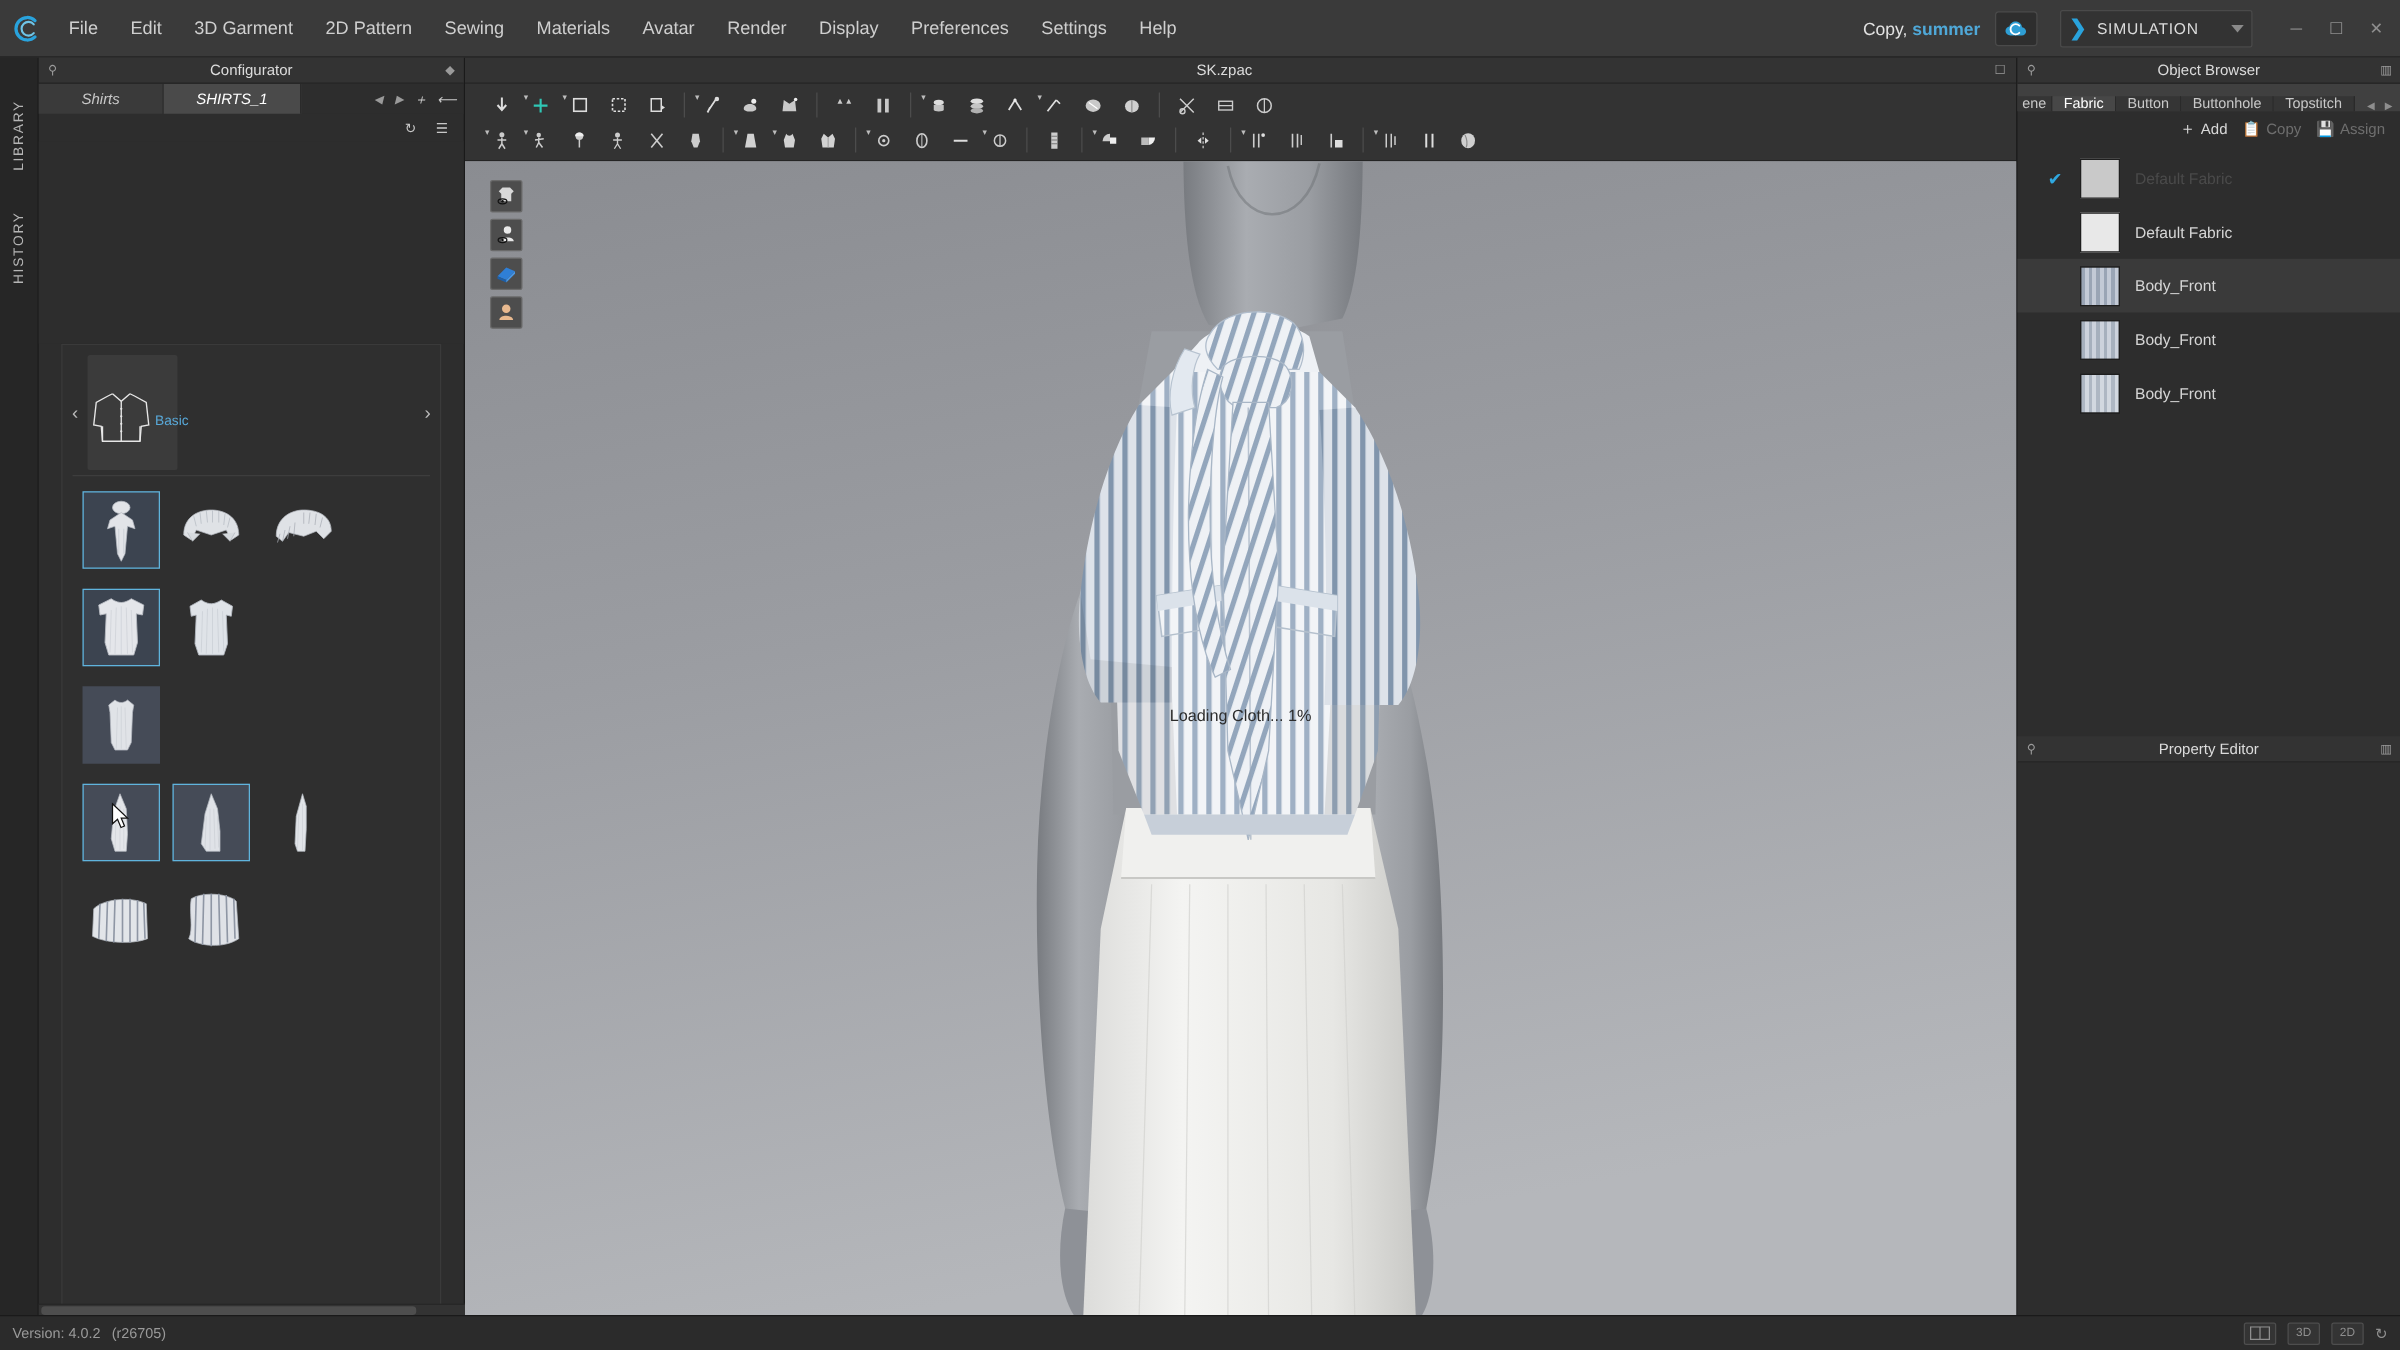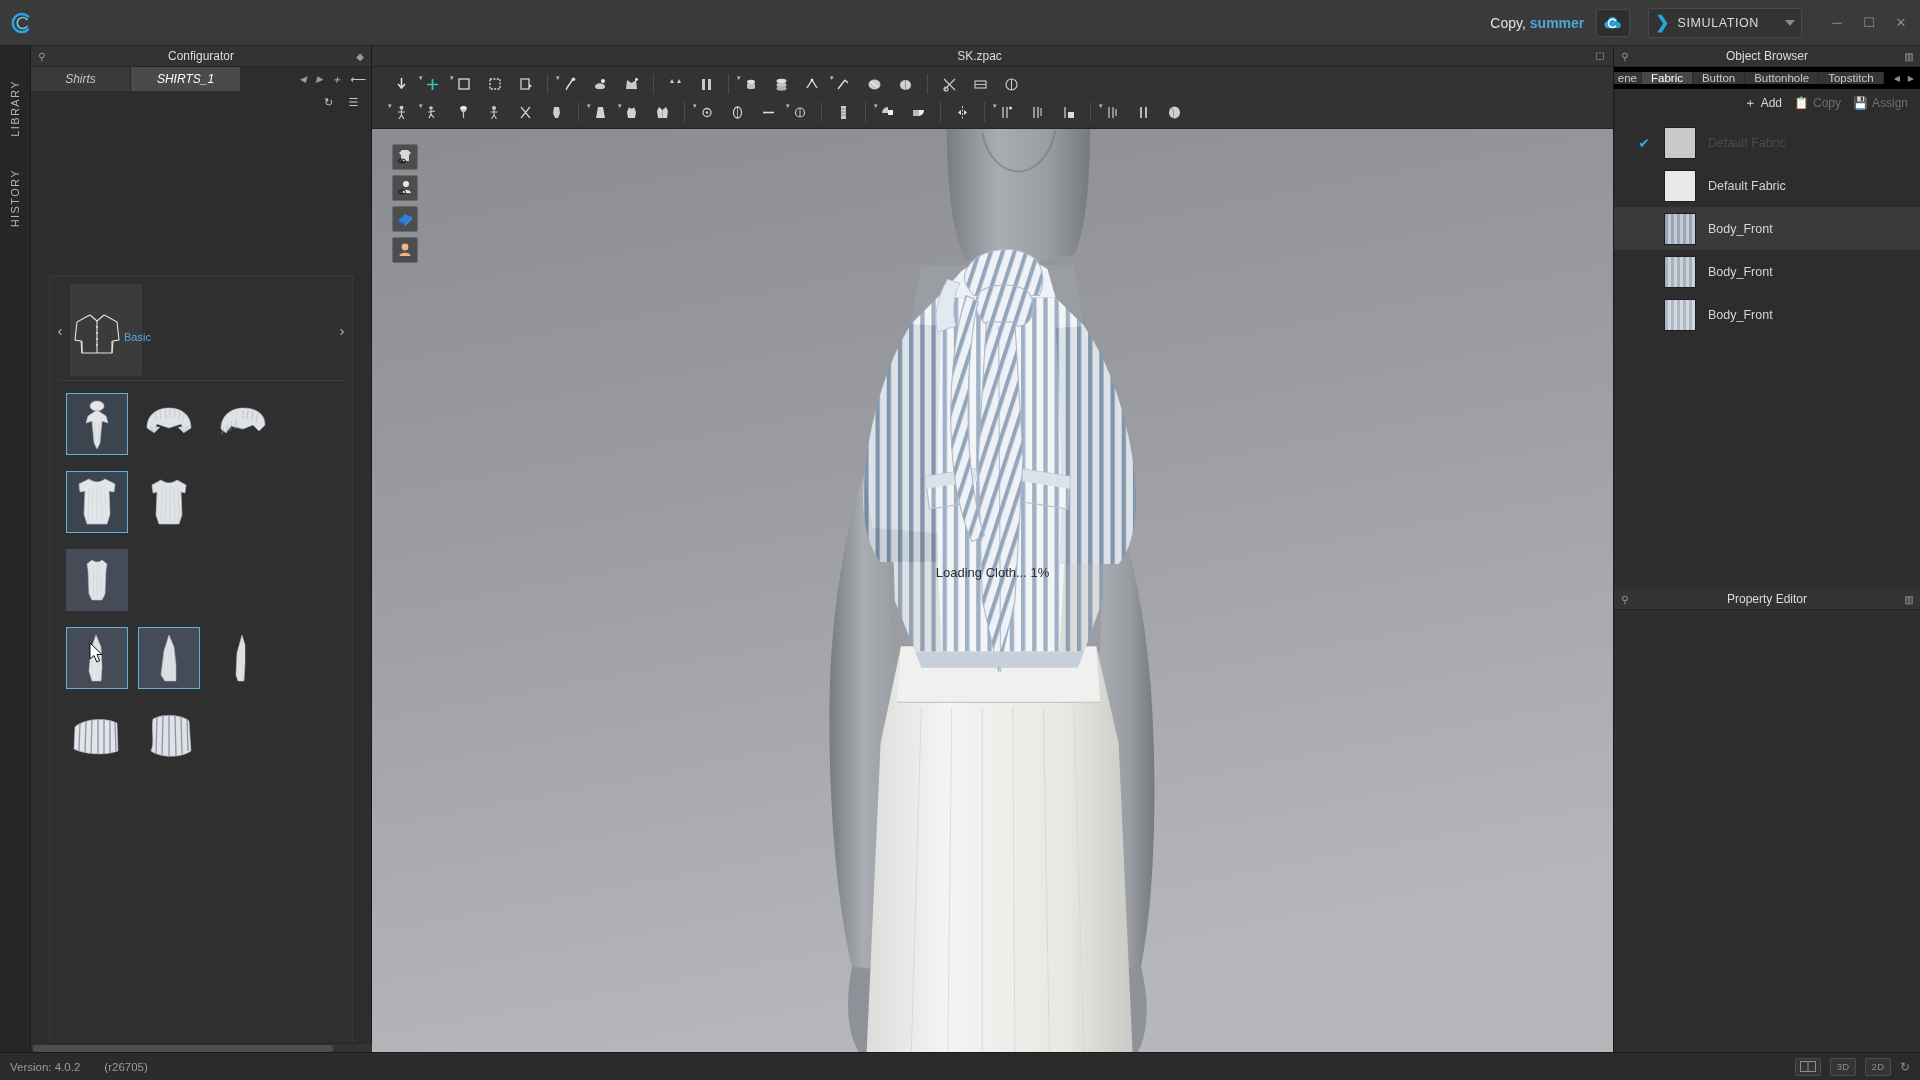--- a/index.html
+++ b/index.html
@@ -143,21 +143,21 @@
     width: 26px; height: 26px; background: #4d4d4d; border: 1px solid #6a6a6a; border-radius: 2px;
     display: flex; align-items: center; justify-content: center;
   }
   .loading-txt {
     position: absolute; left: 50%; top: 48%; transform: translate(-50%,-50%);
     font-size: 13px; color: #2c2c2c; z-index: 5; white-space: nowrap;
   }
 
   
   .rightpanel { width: 307px; background: #2d2d2d; display: flex; flex-direction: column; border-left: 1px solid #1a1a1a; }
-  .ob-tabs { height: 22px; display: flex; align-items: center; background: #000000; flex:0 0 22px; overflow: hidden; }
+  .ob-tabs { height: 22px; display: flex; align-items: flex-end; background: #404040; flex:0 0 22px; overflow: hidden; }
   .ob-tab {
     display:flex; align-items:center; justify-content:center; font-size: 11.5px; color: #c9c9c9;
     background: #353535; border-right: 1px solid #2a2a2a; padding: 0 9px; white-space: nowrap;
   }
   .ob-tab.active { background: #474747; color: #fff; }
   .ob-tab.partial { padding-left: 0; width: 28px; justify-content: flex-end; padding-right: 4px; }
   .ob-tabs-arrows { margin-left:auto; display:flex; align-items:center; gap:8px; padding: 0 6px; color:#8e8e8e; font-size:8px;}
 
   .ob-actions { height: 28px; display: flex; align-items: center; justify-content: flex-end; gap: 12px; padding-right: 12px; flex:0 0 28px; }
   .ob-act { display: flex; align-items: center; gap: 4px; font-size: 12px; color: #d8d8d8; }
@@ -175,21 +175,21 @@
 
   .pe-title { margin-top: auto; }
   .pe-body { flex: 1; background: #2d2d2d; }
 
   
   .statusbar {
     height: 28px; background: #2b2b2b; border-top: 1px solid #1a1a1a;
     display: flex; align-items: center; padding: 0 10px; flex: 0 0 28px;
   }
   .ver { font-size: 11.5px; color: #9a9a9a; }
-  .ver .rev { margin-left: 24px; text-align: right; }
+  .ver .rev { margin-left: 9px; text-align: right; }
   .sb-right { margin-left: auto; display: flex; align-items: center; gap: 9px; }
   .sb-btn {
     min-width: 26px; height: 18px; border: 1px solid #4e4e4e; border-radius: 2px; background: #343434;
     display:flex; align-items:center; justify-content:center; font-size: 9.5px; color: #8e8e8e; padding: 0 4px;
   }
   .sb-ico { color: #8e8e8e; font-size: 12px; }
 
   
   .hscroll { height: 9px; background: #333; border-top: 1px solid #272727; }
   .hscroll .thumbbar { height: 7px; margin: 1px 0 0 2px; background: #4e4e4e; border-radius: 3px; }
@@ -198,20 +198,34 @@
 <body>
 
 <div class="app">
 
   <div class="menubar">
     <div class="logo-c">
       <svg width="24" height="24" viewBox="0 0 24 24">
         <path d="M19 5.5 A9 9 0 1 0 19 18.5" fill="none" stroke="#29a3dd" stroke-width="2.6" stroke-linecap="round"></path>
         <path d="M18 8.5 A5.5 5.5 0 1 0 18 15.5" fill="none" stroke="#6fc5e8" stroke-width="1.7" stroke-linecap="round"></path>
       </svg>
+    </div>
+    <div class="menu-items">
+      <div class="menu-item">File</div>
+      <div class="menu-item">Edit</div>
+      <div class="menu-item">3D Garment</div>
+      <div class="menu-item">2D Pattern</div>
+      <div class="menu-item">Sewing</div>
+      <div class="menu-item">Materials</div>
+      <div class="menu-item">Avatar</div>
+      <div class="menu-item">Render</div>
+      <div class="menu-item">Display</div>
+      <div class="menu-item">Preferences</div>
+      <div class="menu-item">Settings</div>
+      <div class="menu-item">Help</div>
     </div>
 
     <div class="menubar-right">
       <div class="greet"><span>Copy, </span><b>summer</b></div>
       <div class="cloud-btn">
         <svg width="20" height="18" viewBox="0 0 24 22">
           <path d="M6.5 17.5 C3.4 17.5 1.5 15.4 1.5 13 C1.5 10.8 3.1 9 5.3 8.7 C5.9 5.8 8.4 3.8 11.4 3.8 C14.7 3.8 17.4 6.3 17.7 9.5 C20 9.8 21.6 11.6 21.6 13.6 C21.6 15.8 19.8 17.5 17.4 17.5 Z" fill="#2e9ed4"></path>
           <path d="M15 8 A5 5 0 1 0 15 15" fill="none" stroke="#ffffff" stroke-width="1.8" stroke-linecap="round"></path>
         </svg>
       </div>

